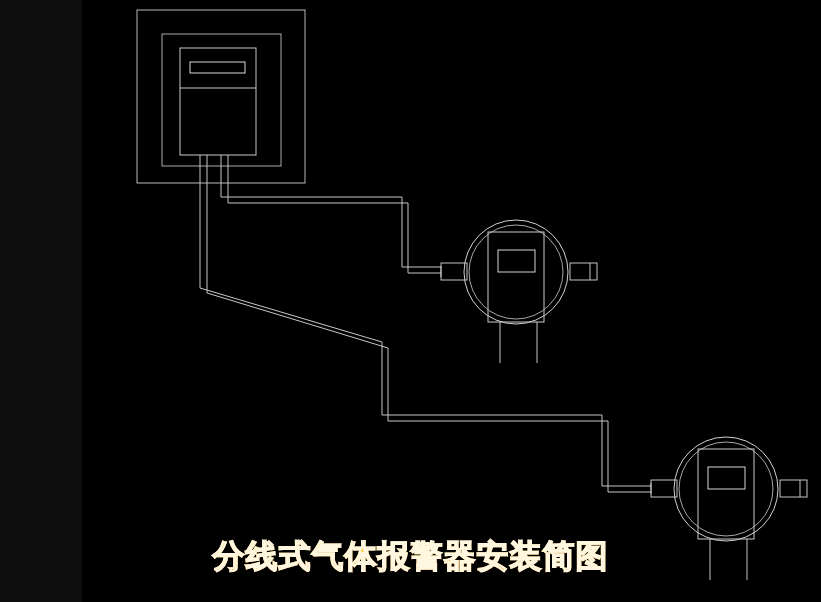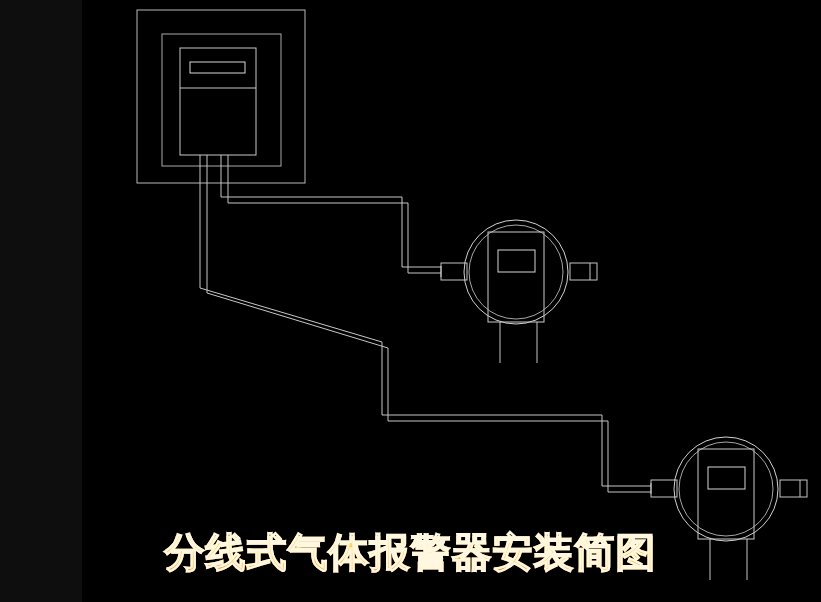--- a/index.html
+++ b/index.html
@@ -37,22 +37,22 @@
     left: 0;
     top: 525px;
     width: 821px;
     height: 62px;
     display: flex;
     align-items: center;
     justify-content: center;
     pointer-events: none;
   }
   #diagram-title {
-    font-family: Liberation Mono, monospace;
-    font-size: 40px;
+    font-family: Liberation Serif, serif;
+    font-size: 32px;
     font-weight: 700;
     letter-spacing: 1px;
     line-height: 1;
     background: linear-gradient(180deg,
         #ffe89a 0%,
         #ffd24a 26%,
         #ffb71b 52%,
         #f59200 74%,
         #e07b00 100%);
     -webkit-background-clip: text;

